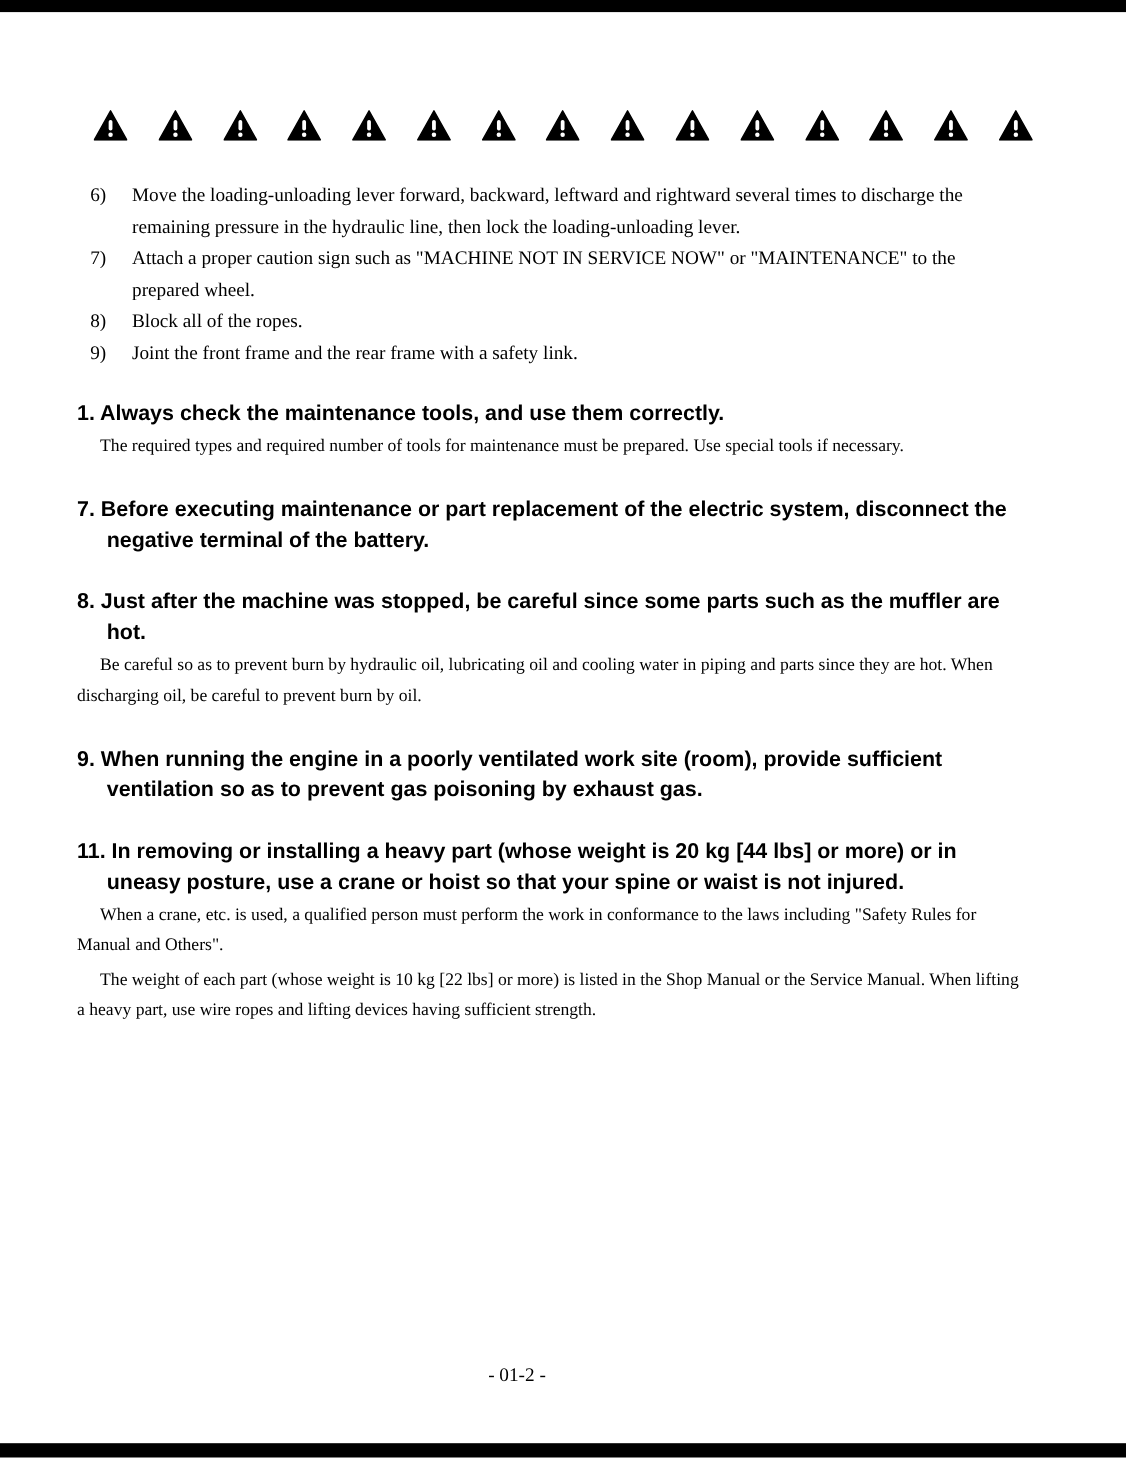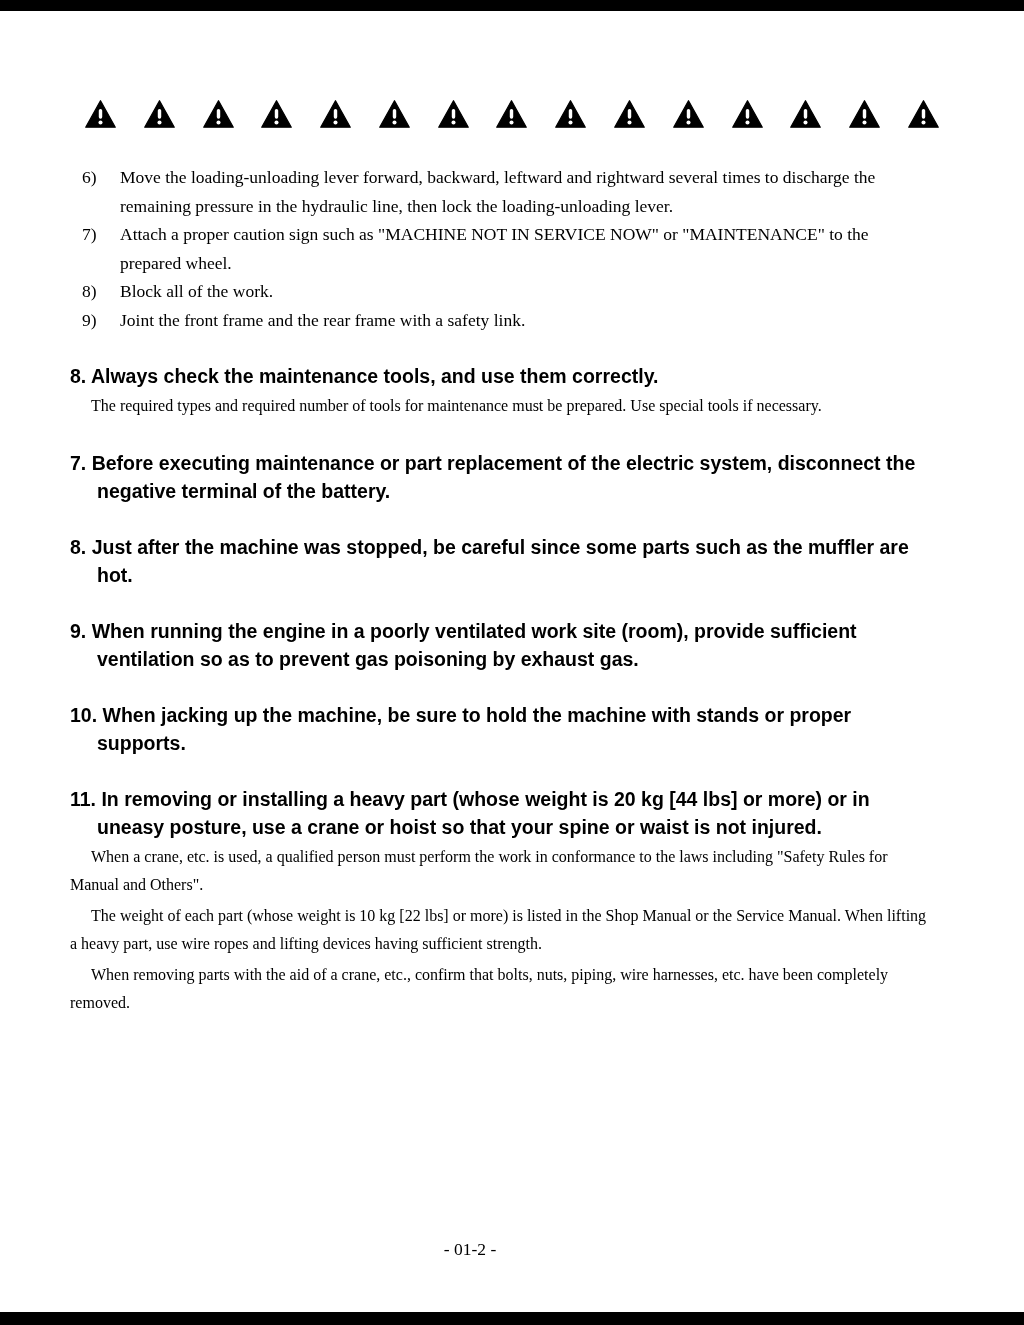--- a/index.html
+++ b/index.html
@@ -138,49 +138,48 @@
         <div class="numbered-item">
           <span class="num">6)</span>
           <span class="txt">Move the loading-unloading lever forward, backward, leftward and rightward several times to discharge the remaining pressure in the hydraulic line, then lock the loading-unloading lever.</span>
         </div>
         <div class="numbered-item">
           <span class="num">7)</span>
           <span class="txt">Attach a proper caution sign such as "MACHINE NOT IN SERVICE NOW" or "MAINTENANCE" to the prepared wheel.</span>
         </div>
         <div class="numbered-item">
           <span class="num">8)</span>
-          <span class="txt">Block all of the work.</span>
+          <span class="txt">Block all of the ropes.</span>
         </div>
         <div class="numbered-item">
           <span class="num">9)</span>
           <span class="txt">Joint the front frame and the rear frame with a safety link.</span>
         </div>
       </div>
     <div id="sections">
         <section class="section">
-          <h2>8. Always check the maintenance tools, and use them correctly.</h2>
+          <h2>1. Always check the maintenance tools, and use them correctly.</h2>
           <p>The required types and required number of tools for maintenance must be prepared.  Use special tools if necessary.</p>
         </section>
         <section class="section">
           <h2>7. Before executing maintenance or part replacement of the electric system, disconnect the negative terminal of the battery.</h2>
         </section>
         <section class="section">
           <h2>8. Just after the machine was stopped, be careful since some parts such as the muffler are hot.</h2>
+          <p>Be careful so as to prevent burn by hydraulic oil, lubricating oil and cooling water in piping and parts since they are hot.  When discharging oil, be careful to prevent burn by oil.</p>
         </section>
         <section class="section">
           <h2>9. When running the engine in a poorly ventilated work site (room), provide sufficient ventilation so as to prevent gas poisoning by exhaust gas.</h2>
         </section>
         <section class="section">
-          <h2>10. When jacking up the machine, be sure to hold the machine with stands or proper supports.</h2>
         </section>
         <section class="section">
           <h2>11. In removing or installing a heavy part (whose weight is 20 kg [44 lbs] or more) or in uneasy posture, use a crane or hoist so that your spine or waist is not injured.</h2>
           <p>When a crane, etc. is used, a qualified person must perform the work in conformance to the laws including "Safety Rules for Manual and Others".</p>
           <p>The weight of each part (whose weight is 10 kg [22 lbs] or more) is listed in the Shop Manual or the Service Manual.  When lifting a heavy part, use wire ropes and lifting devices having sufficient strength.</p>
-          <p>When removing parts with the aid of a crane, etc., confirm that bolts, nuts, piping, wire harnesses, etc. have been completely removed.</p>
         </section>
       </div>
   </div>
 
   <div class="page-number">- 01-2 -</div>
 
   <div class="bottom-bar"></div>
 </div>
 
 </body></html>

